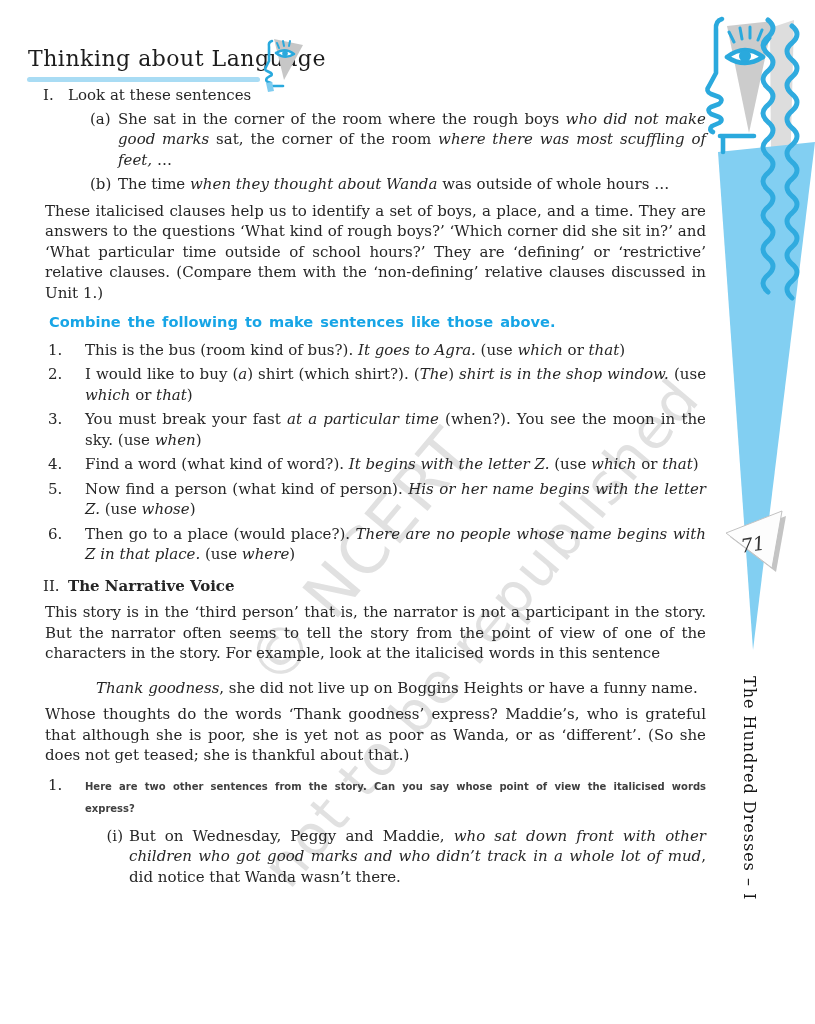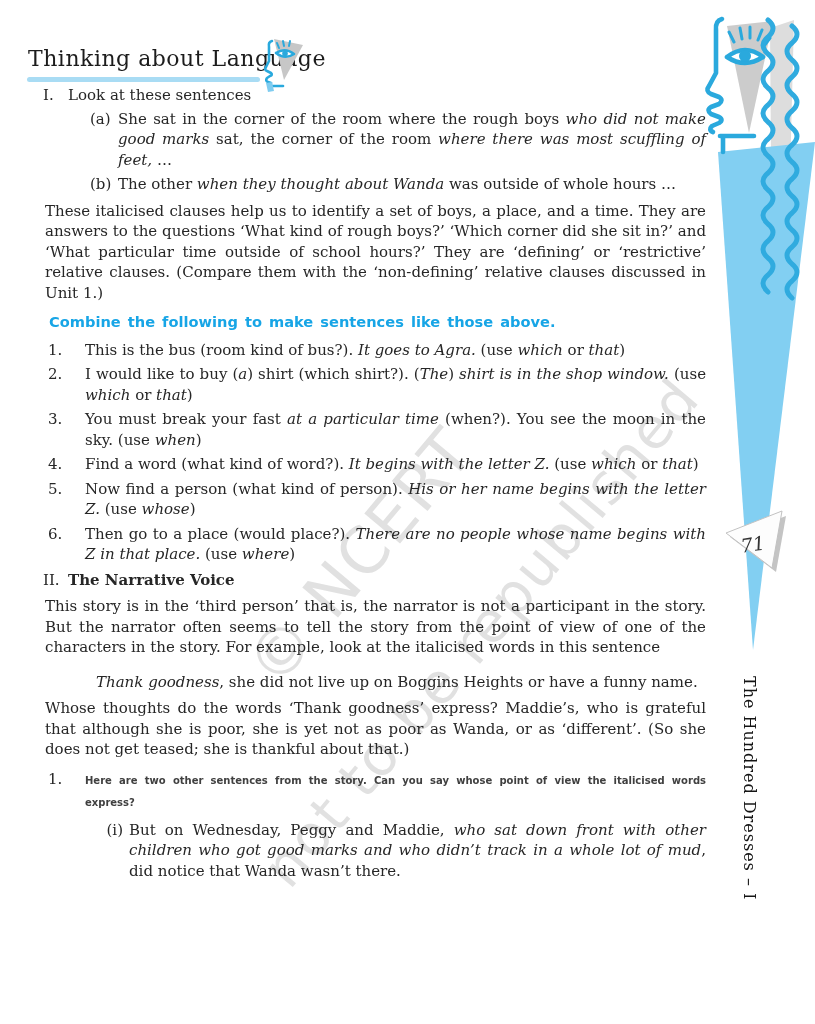--- a/index.html
+++ b/index.html
@@ -16,21 +16,21 @@
   .masthead-title{position:absolute;left:28px;top:46px;z-index:2;font-size:22px;letter-spacing:.5px;color:#1c1c1c;}
   .masthead-underline{position:absolute;left:27px;top:77px;width:233px;height:5px;background:#a9dcf4;border-radius:3px;z-index:2;}
   .masthead-icon{position:absolute;left:257px;top:36px;z-index:2;}
   
   .content{position:absolute;left:40px;top:85px;width:666px;z-index:2;
            font-size:15px;line-height:20.5px;text-align:justify;}
   .it{font-style:italic;}
   .bd{font-weight:bold;}
   .sec-head{position:relative;padding-left:28px;margin-bottom:3px;}
   .sec-label{position:absolute;left:3px;}
-  .sec2{margin-top:5px;margin-bottom:4px;}
+  .sec2{margin-top:11px;margin-bottom:4px;}
   .example{position:relative;padding-left:78px;margin-bottom:4px;}
   .ex-label{position:absolute;left:50px;}
   .para{padding-left:5px;margin:6px 0;}
   .cyan-head{padding-left:9px;margin:9px 0 7px;color:#17a5e6;font-weight:bold;
              font-family:"DejaVu Sans","Liberation Sans",sans-serif;font-size:14.6px;word-spacing:2px;}
   .item{position:relative;padding-left:45px;margin-bottom:4px;}
   .item-num{position:absolute;left:8px;}
   .quote{padding-left:56px;margin:14px 0 3px;}
   .cyan-item{position:relative;padding-left:45px;margin:9px 0 6px;}
   .cyan-item .txt{color:#404040;font-weight:bold;font-family:"DejaVu Sans","Liberation Sans",sans-serif;font-size:10px;word-spacing:2px;}
@@ -89,21 +89,21 @@
     <span class="sec-label">I.</span>
     <span>Look at these sentences</span>
   </div>
 
   <div class="example">
     <span class="ex-label">(a)</span>
     <span><span>She sat in the corner of the room where the rough boys </span><span class="it">who did not make good marks</span><span> sat, the corner of the room </span><span class="it">where there was most scuffling of feet,</span><span> …</span></span>
   </div>
   <div class="example">
     <span class="ex-label">(b)</span>
-    <span><span>The other </span><span class="it">when they thought about Wanda</span><span> was outside of whole hours …</span></span>
+    <span><span>The time </span><span class="it">when they thought about Wanda</span><span> was outside of whole hours …</span></span>
   </div>
 
   <div class="para">These italicised clauses help us to identify a set of boys, a place, and a time. They are answers to the questions ‘What kind of rough boys?’ ‘Which corner did she sit in?’ and ‘What particular time outside of school hours?’ They are ‘defining’ or ‘restrictive’ relative clauses. (Compare them with the ‘non-defining’ relative clauses discussed in Unit 1.)</div>
 
   <div class="cyan-head">Combine the following to make sentences like those above.</div>
 
   <div class="item">
     <span class="item-num">1.</span>
     <span><span>This is the bus (room kind of bus?). </span><span class="it">It goes to Agra.</span><span> (use </span><span class="it">which</span><span> or </span><span class="it">that</span><span>)</span></span>
   </div>

